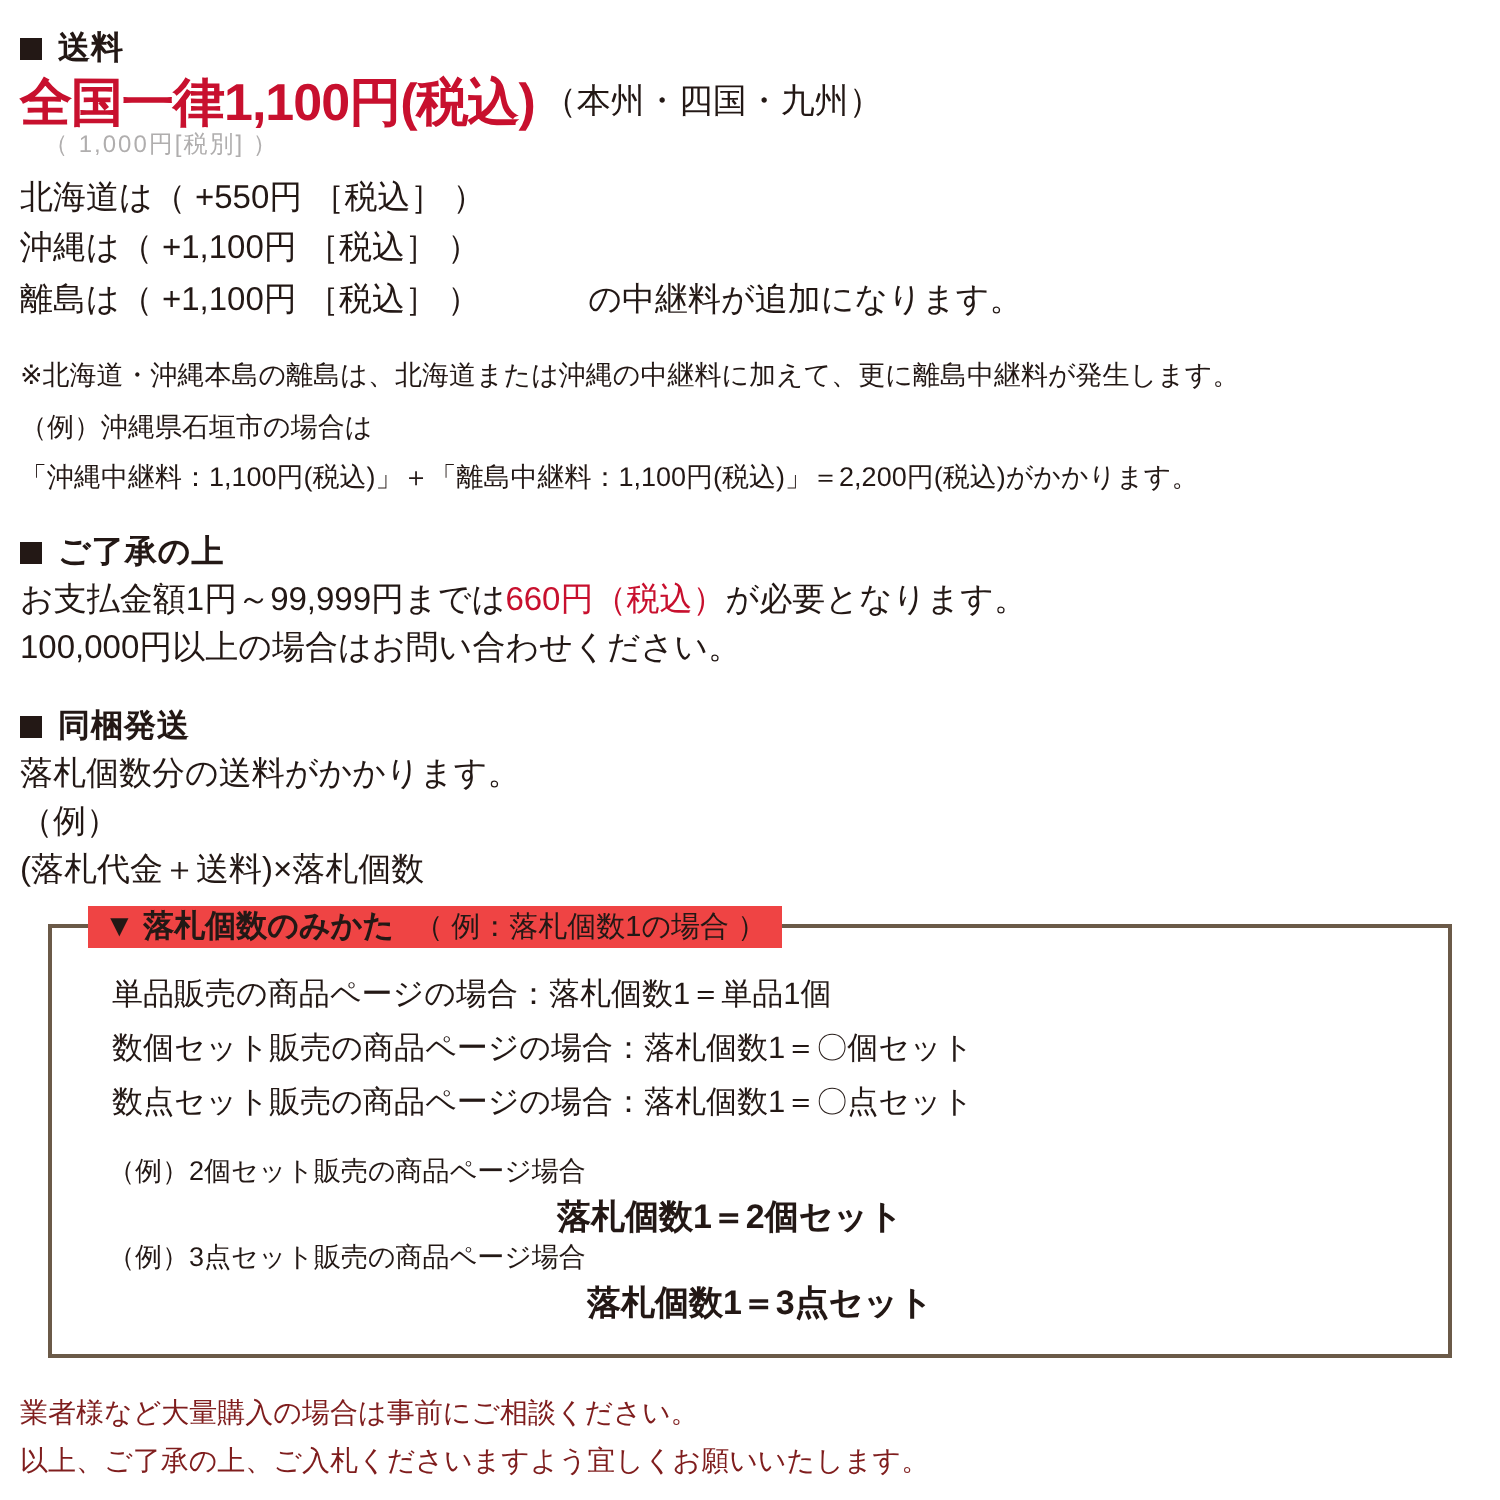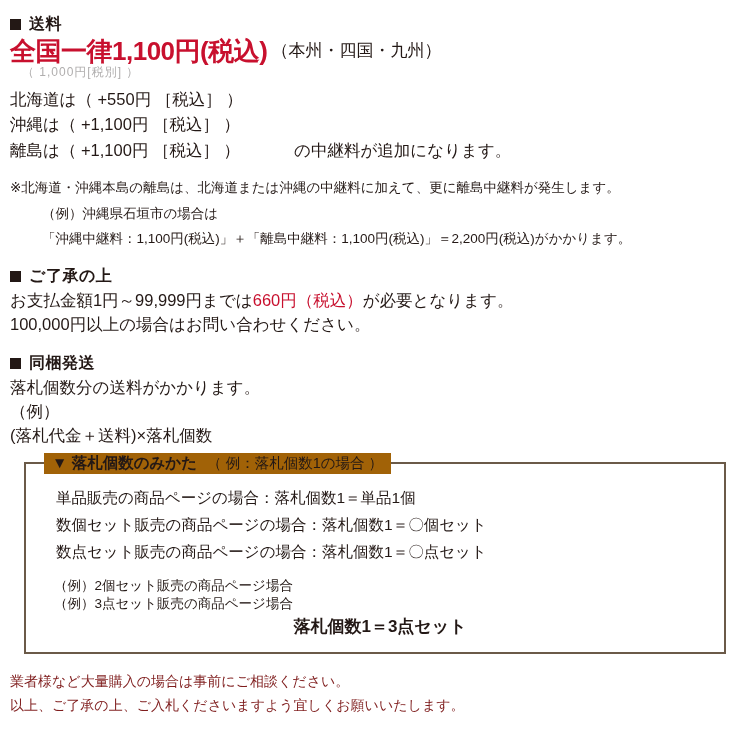--- a/index.html
+++ b/index.html
@@ -96,42 +96,41 @@
     color: #231815;
     line-height: 1.6;
     white-space: nowrap;
   }
   .note-sub {
     margin-top: 4px;
     font-size: 13.5px;
     line-height: 1.6;
     color: #231815;
     white-space: nowrap;
-    margin-left: 32px;
   }
 
   .blk { margin-top: 16px; }
 
   .red-inline {
     color: #c8102e;
     font-weight: normal;
   }
 
   
   .fbox {
     position: relative;
     margin: 14px 14px 0 14px;
     border: 2px solid #6b5a48;
     padding: 20px 18px 14px 18px;
   }
   .fbox-title {
     position: absolute;
     top: -11px;
     left: 18px;
-    background: #a16207;
+    background: #ef4444;
     padding: 0 8px;
     font-size: 15.5px;
     font-weight: bold;
     color: #231815;
     white-space: nowrap;
   }
   .fbox-title .ex {
     font-weight: normal;
     font-size: 14.5px;
     margin-left: 10px;
@@ -235,20 +234,21 @@
     <div class="fbox-title">
       <span>▼ 落札個数のみかた</span><span class="ex">（ 例：落札個数1の場合 ）</span>
     </div>
     <div class="item">単品販売の商品ページの場合：落札個数1＝単品1個</div>
     <div class="item">数個セット販売の商品ページの場合：落札個数1＝〇個セット</div>
     <div class="item">数点セット販売の商品ページの場合：落札個数1＝〇点セット</div>
 
     <div class="ex-row">
       <div class="ex-col">
         <div class="ex-cap">（例）2個セット販売の商品ページ場合</div>
+        <div class="ex-strong">落札個数1＝2個セット</div>
       </div>
       <div class="ex-col">
         <div class="ex-cap">（例）3点セット販売の商品ページ場合</div>
         <div class="ex-strong">落札個数1＝3点セット</div>
       </div>
     </div>
   </div>
 
   <div class="footer">
     <div>業者様など大量購入の場合は事前にご相談ください。</div>

